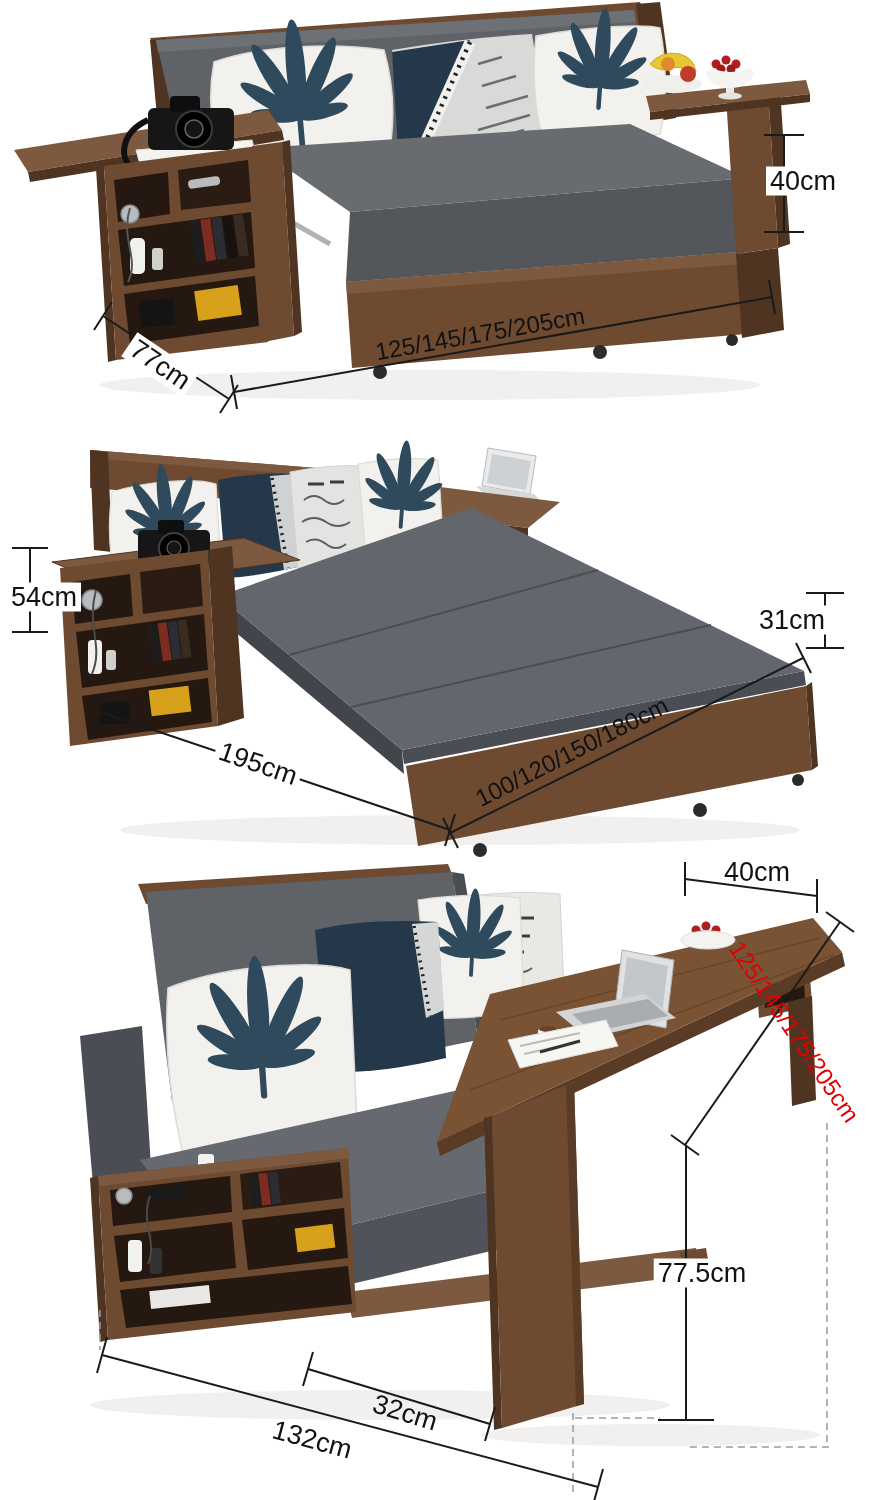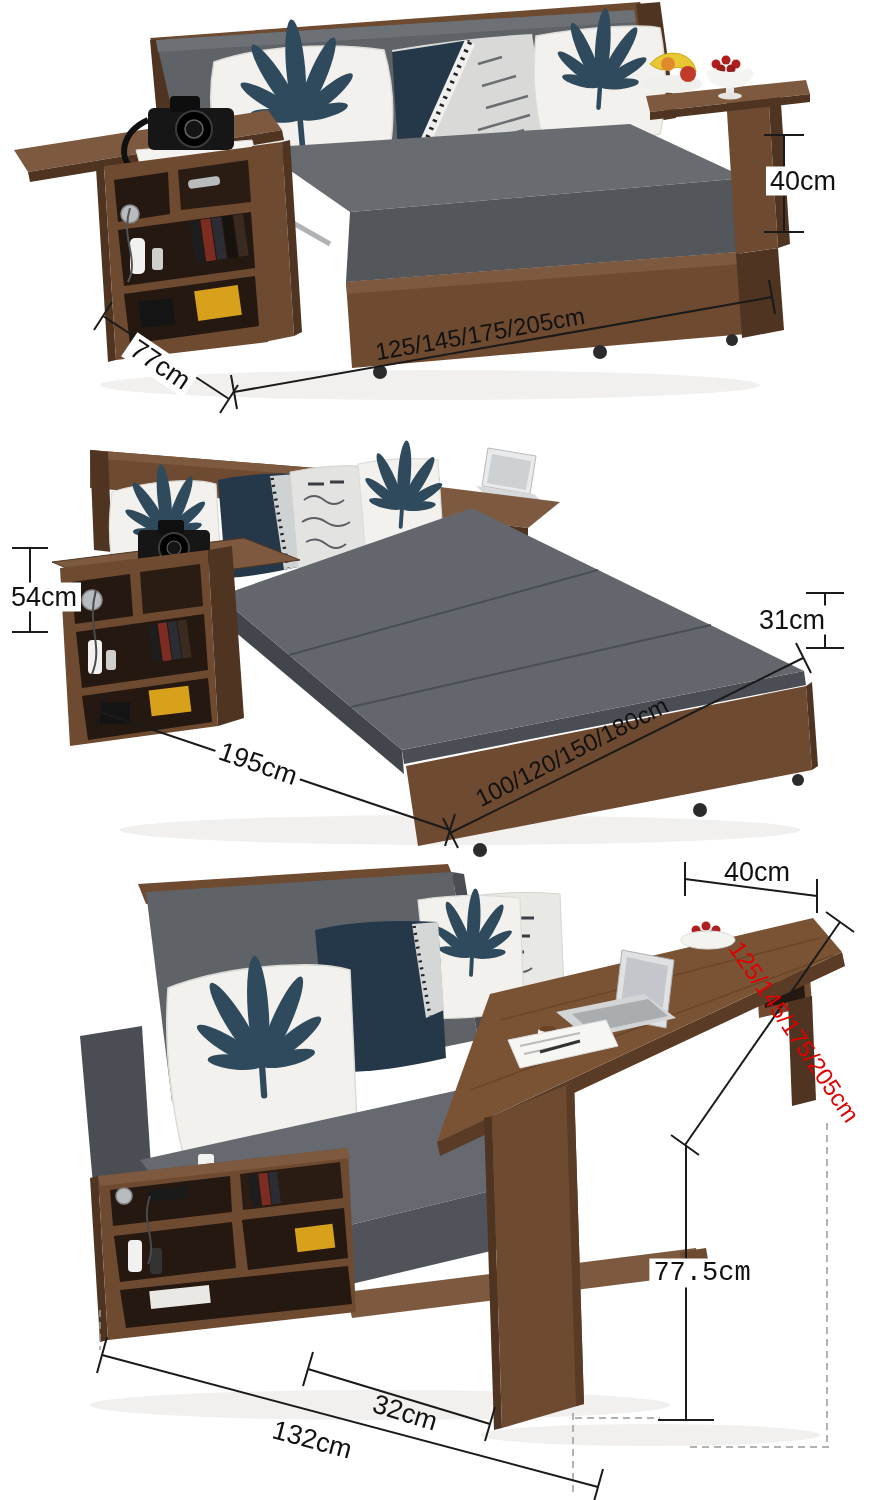--- a/index.html
+++ b/index.html
@@ -431,17 +431,17 @@
   <div class="dim-label bg" style="left:160px;top:365px;transform:translate(-50%,-50%) rotate(34deg);">77cm</div>
   <div class="dim-label sm" style="left:480px;top:334px;transform:translate(-50%,-50%) rotate(-10deg);">125/145/175/205cm</div>
 
   <div class="dim-label bg" style="left:44px;top:597px;">54cm</div>
   <div class="dim-label bg" style="left:792px;top:620px;">31cm</div>
   <div class="dim-label bg" style="left:258px;top:764px;transform:translate(-50%,-50%) rotate(19deg);">195cm</div>
   <div class="dim-label sm" style="left:572px;top:752px;transform:translate(-50%,-50%) rotate(-27deg);">100/120/150/180cm</div>
 
   <div class="dim-label" style="left:757px;top:872px;">40cm</div>
   <div class="dim-label sm red" style="left:794px;top:1032px;transform:translate(-50%,-50%) rotate(56deg);">125/145/175/205cm</div>
-  <div class="dim-label bg" style="left:702px;top:1273px;font-family:Liberation Mono, monospace;">77.5cm</div>
+  <div class="dim-label bg" style="left:702px;top:1273px;">77.5cm</div>
   <div class="dim-label" style="left:405px;top:1413px;transform:translate(-50%,-50%) rotate(17deg);">32cm</div>
   <div class="dim-label" style="left:312px;top:1440px;transform:translate(-50%,-50%) rotate(15deg);">132cm</div>
 
 </div>
 
 </body></html>

